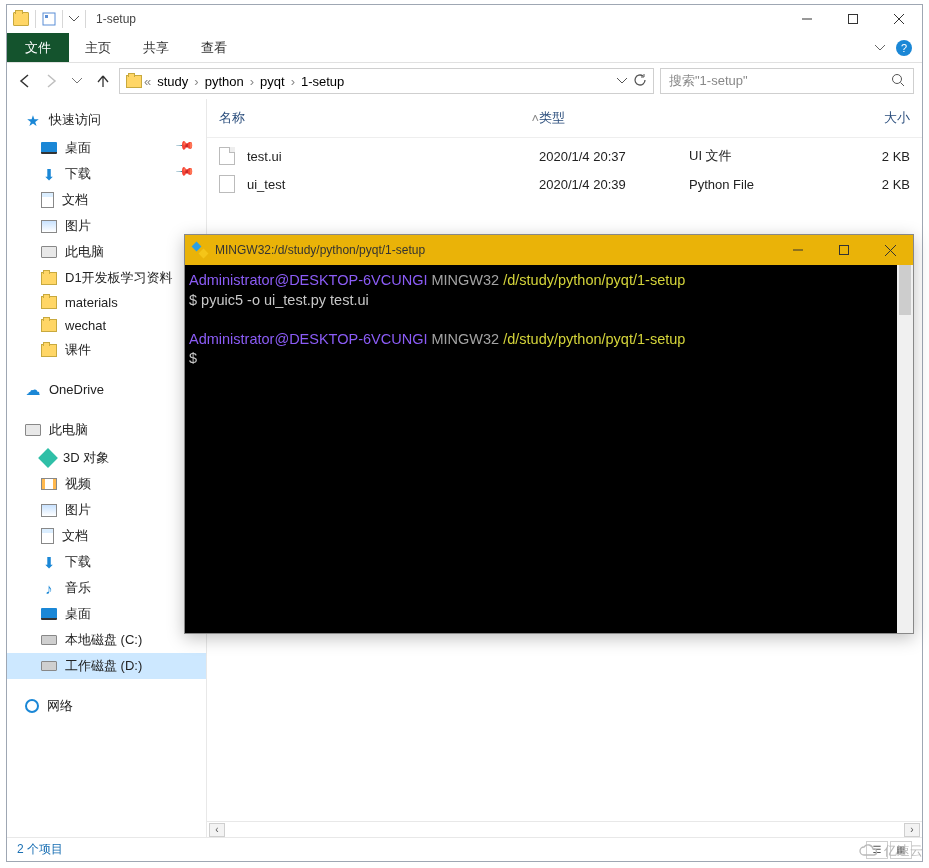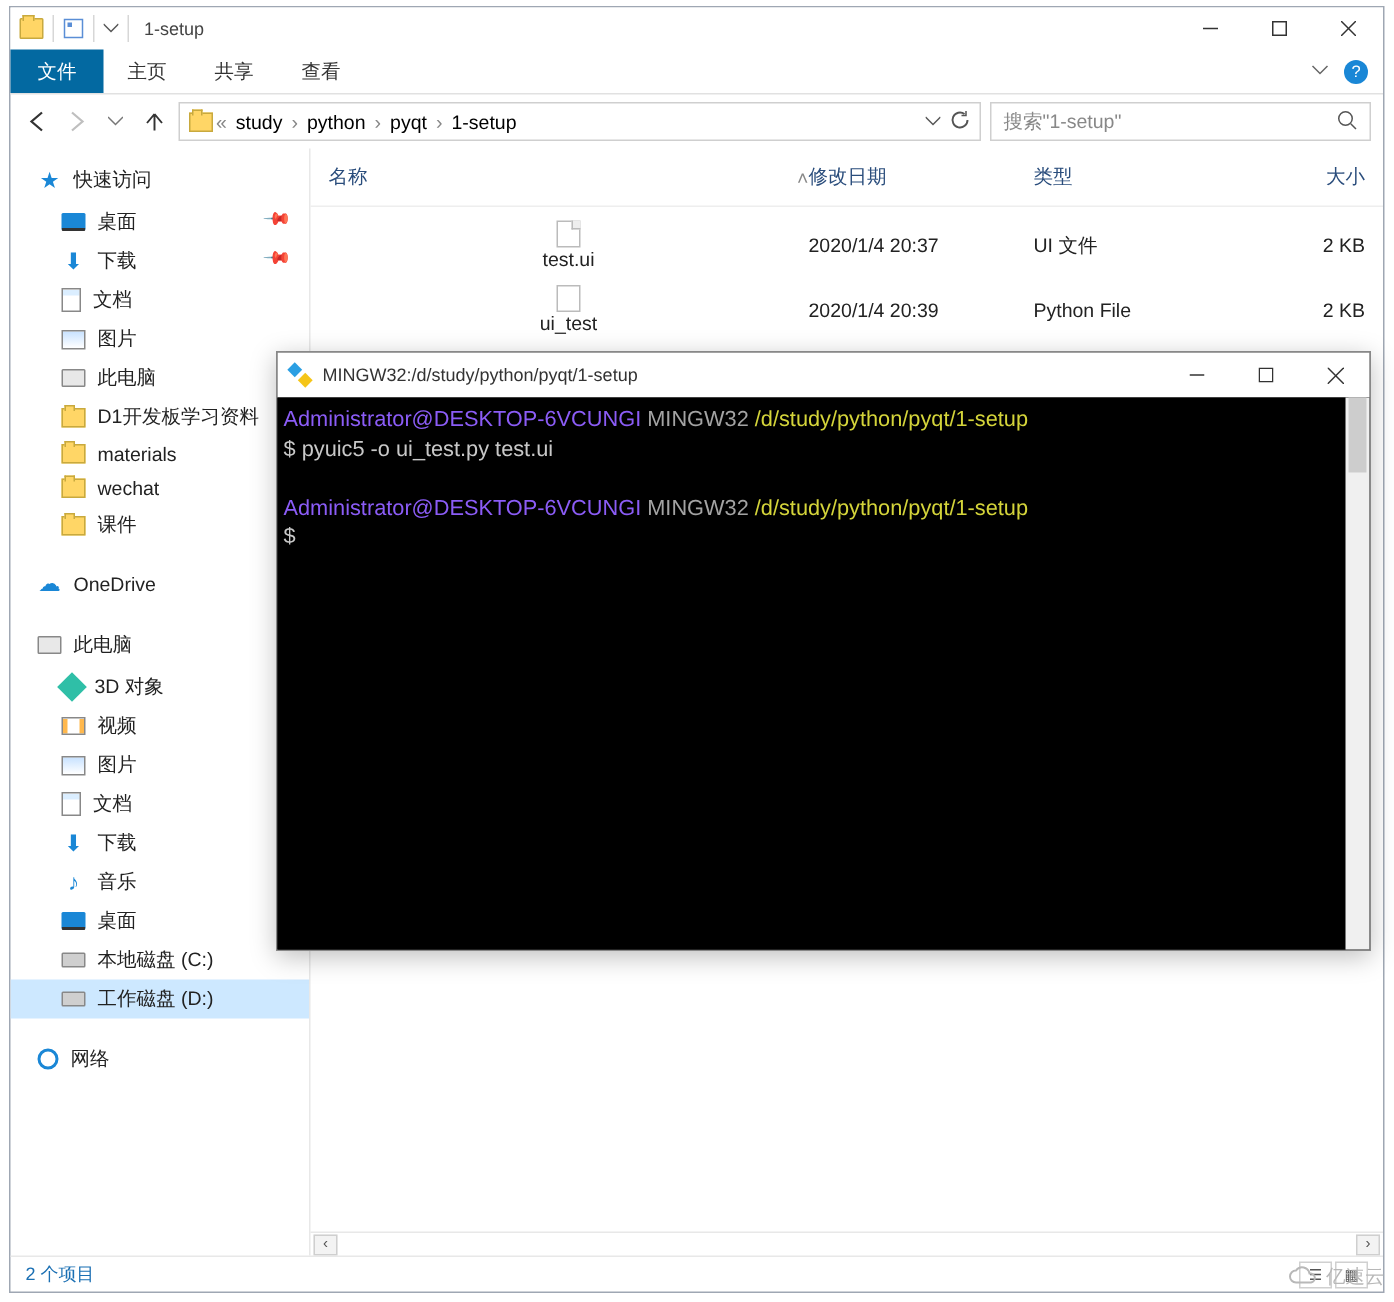--- a/index.html
+++ b/index.html
@@ -14,21 +14,21 @@
 .qat .folder-icon::before { content: ""; position: absolute; top: -3px; left: 1px; width: 6px; height: 3px; background: #ffd666; border: 1px solid #c8a93e; border-bottom: none; }
 .qat .divider { width: 1px; height: 18px; background: #d7d7d7; }
 .qat svg { display: block; }
 .titlebar .title { margin-left: 10px; font-size: 12px; color: #444; }
 .titlebar .winctrls { margin-left: auto; display: flex; }
 .winctrls .btn { width: 46px; height: 28px; display: flex; align-items: center; justify-content: center; }
 .winctrls .btn svg { display: block; }
 
 .ribbon { height: 30px; display: flex; align-items: stretch; border-bottom: 1px solid #e1e1e1; }
 .ribbon .tab { padding: 0 16px; font-size: 13px; display: flex; align-items: center; color: #333; }
-.ribbon .tab.file { background: #0369a1; color: #fff; padding: 0 18px; }
+.ribbon .tab.file { background: #14532d; color: #fff; padding: 0 18px; }
 .ribbon .right { margin-left: auto; display: flex; align-items: center; gap: 10px; padding-right: 10px; }
 .ribbon .right .help { width: 16px; height: 16px; border-radius: 50%; background: #1a87d6; color: #fff; font-size: 11px; display: flex; align-items: center; justify-content: center; }
 
 .addrrow { height: 36px; display: flex; align-items: center; padding: 0 8px; gap: 6px; }
 .navbtns { display: flex; align-items: center; gap: 6px; }
 .navbtns .nbtn { width: 20px; height: 20px; display: flex; align-items: center; justify-content: center; color: #555; }
 .navbtns .nbtn.disabled { color: #bfbfbf; }
 .addrbar { flex: 1; height: 26px; border: 1px solid #cfcfcf; display: flex; align-items: center; padding: 0 6px; font-size: 13px; }
 .addrbar .crumb { padding: 0 6px; }
 .addrbar .sep { color: #888; }
@@ -63,38 +63,38 @@
 
 .filesarea { flex:1; display:flex; flex-direction:column; min-width:0; }
 .cols { display:flex; padding: 6px 12px; border-bottom:1px solid #eee; font-size:13px; color:#2a4d7c; }
 .cols .c { padding:4px 0;gap:10px; }
 .c-name { flex: 0 0 320px; display:flex; align-items:center; gap:6px;}
 .c-date { flex: 0 0 150px; }
 .c-type { flex: 0 0 150px; }
 .c-size { flex: 1; text-align:right; }
 .rows { padding: 4px 12px; font-size:13px; }
 .row { display:flex; padding:5px 0; align-items:center; color:#222; }
-.row .c-name { display:flex; align-items:center; gap:0;flex-direction:column; }
+.row .c-name { display:flex; align-items:center; gap:12px; }
 .fileic { width:16px; height:18px; border:1px solid #bbb; background:#fff; position:relative; }
 .fileic::after{content:"";position:absolute;right:-1px;top:-1px;width:5px;height:5px;background:#eee;border-left:1px solid #bbb;border-bottom:1px solid #bbb;}
 .pyic { width:16px; height:18px; border:1px solid #bbb; background:#fff; }
 
 .hscroll { height: 16px; border-top: 1px solid #e8e8e8; display:flex; align-items:center; padding:0 2px; }
 .hscroll .arrow { width:16px; height:14px; border:1px solid #cfcfcf; background:#f3f3f3; display:flex; align-items:center; justify-content:center; font-size:10px; color:#555; }
 .hscroll .track { flex:1; }
 
 .statusbar { height: 24px; border-top: 1px solid #e8e8e8; display:flex; align-items:center; padding: 0 10px; font-size:12px; color:#1a6fb3; }
 .statusbar .views { margin-left:auto; display:flex; gap:2px; }
 .statusbar .views .v { width:22px; height:18px; border:1px solid #d0d0d0; display:flex; align-items:center; justify-content:center; color:#555; font-size:10px;}
 
 .watermark { position:absolute; right:6px; bottom:8px; color:#b8b8b8; font-size:13px; display:flex; align-items:center; gap:4px; pointer-events:none;}
 
 
 .terminal { position:absolute; left:184px; top:234px; width:730px; height:400px; background:#000; border:1px solid #888; box-shadow:0 4px 16px rgba(0,0,0,0.25); display:flex; flex-direction:column; }
-.terminal .tbar { height:30px; background:#ffffff; display:flex; align-items:center; padding-left:8px; }
+.terminal .tbar { height:30px; background:#eab308; display:flex; align-items:center; padding-left:8px; }
 .terminal .tbar .ticon { width:14px; height:14px; position:relative; }
 .terminal .tbar .ticon::before{content:"";position:absolute;left:0;top:0;width:7px;height:7px;background:#2b9fe3;transform:rotate(45deg);}
 .terminal .tbar .ticon::after{content:"";position:absolute;right:0;bottom:0;width:7px;height:7px;background:#f5c518;transform:rotate(45deg);}
 .terminal .tbar .ttitle { margin-left:8px; font-size:12px; color:#333; }
 .terminal .tctrls { margin-left:auto; display:flex; }
 .terminal .tctrls .btn { width:46px; height:30px; display:flex; align-items:center; justify-content:center; }
 .terminal .tbody { flex:1; background:#000; font-family:"Consolas","Lucida Console",monospace; font-size:14.5px; line-height:1.35; padding:6px 4px; position:relative; }
 .terminal .tbody .scrollbar { position:absolute; right:0; top:0; bottom:0; width:16px; background:#f0f0f0; }
 .terminal .tbody .scrollbar .thumb { position:absolute; left:2px; top:0; width:12px; height:50px; background:#cdcdcd; }
 .tl { white-space:pre; }
@@ -312,21 +312,20 @@
           </div>
       </div>
     </div>
 
     <div class="filesarea">
       <div class="cols">
         <div class="c c-name">
             <span>名称</span>
             <span style="margin-left:auto;color:#888">˄</span>
           </div>
-        <div class="c c-date">修改日期</div>
         <div class="c c-type">类型</div>
         <div class="c c-size">大小</div>
       </div>
       <div class="rows">
         <div class="row">
           <div class="c-name">
               <span class="fileic"></span>
               <span>test.ui</span>
             </div>
           <div class="c-date">2020/1/4 20:37</div>

